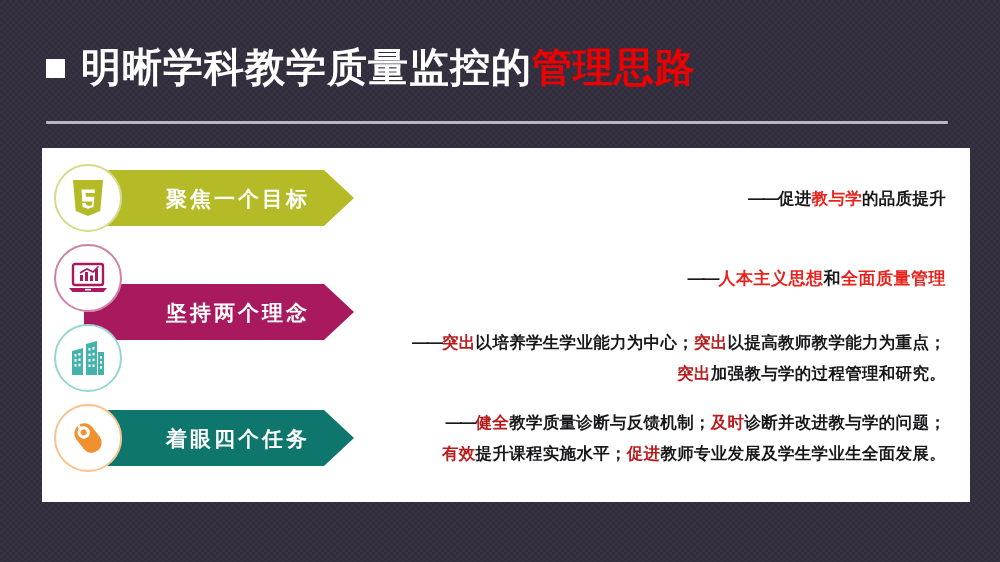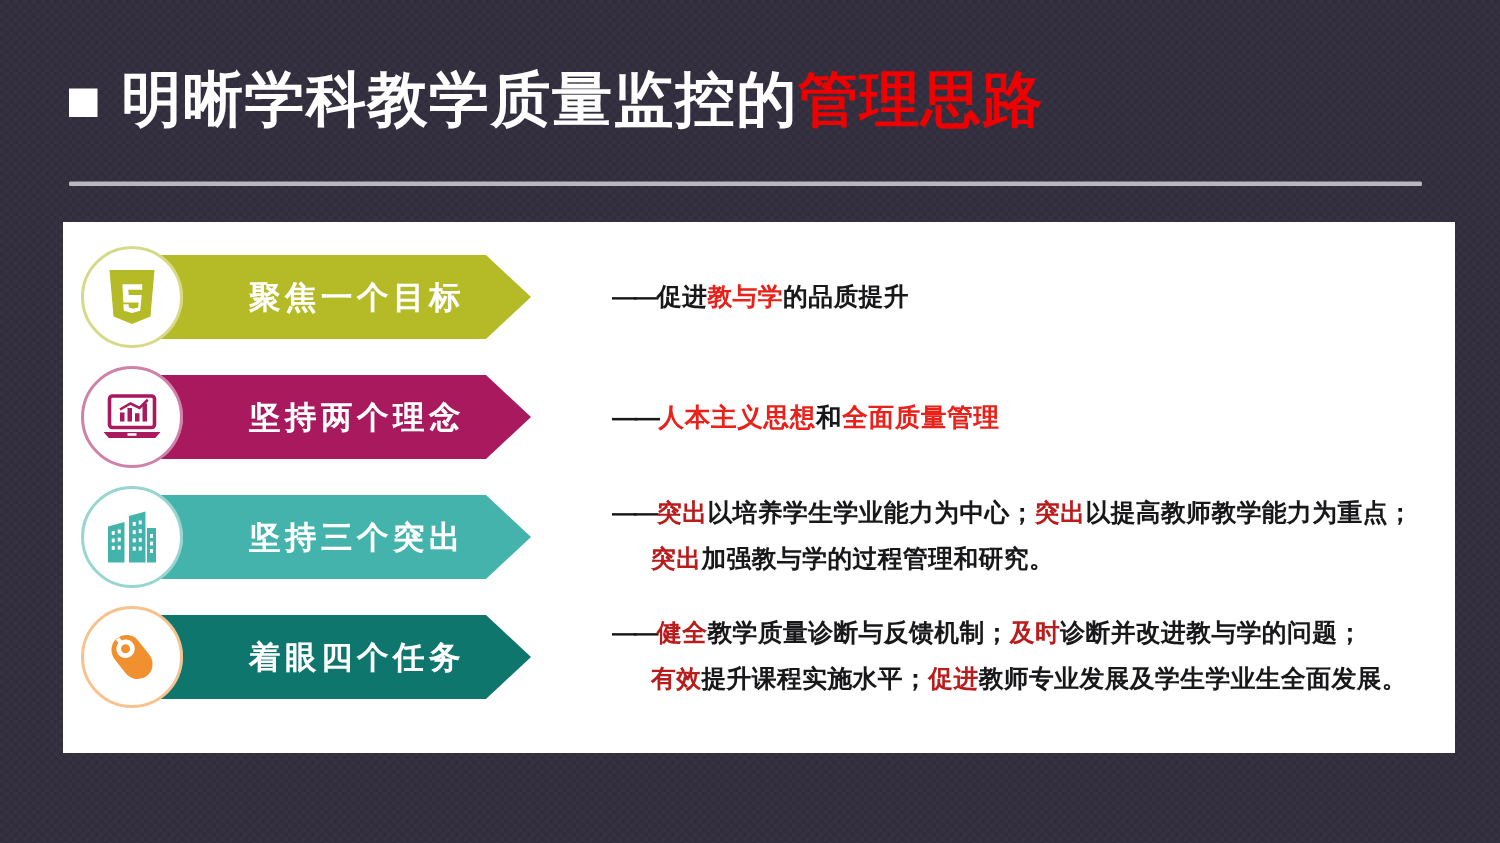--- a/index.html
+++ b/index.html
@@ -64,20 +64,21 @@
     border-radius:50%; border:2px solid currentColor; opacity:.55;
   }
   .badge svg { position:relative; z-index:2; }
 
   
   .desc {
     position:absolute; left:366px; right:24px; top:0; height:68px;
     display:flex; flex-direction:column; justify-content:center;
     color:#18181a; font-size:16.5px; font-weight:bold; line-height:31px;
     letter-spacing:.3px;
+    align-items:flex-end;
   }
   .desc .line { white-space:nowrap; }
   .desc.big { font-size:17px; }
   .desc.big .line { letter-spacing:.5px; }
   .dash { letter-spacing:-2px; margin-right:1px; }
   .hl-red  { color:#e8211b; }
   .hl-blue { color:#b91c1c; }
   .ind { padding-left:26px; }
 </style>
 </head>
@@ -104,21 +105,21 @@
         <path d="M17 3.5 v28.6 l9.6-3.9 L28.6 3.5 Z" fill="currentColor" opacity=".82"></path>
         <path d="M10.6 9.5 h13.2 v3.6 h-9.3 l.35 3.6 h8.6 l-.95 10.4 L17 28.7 l-5.4-1.6 -.4-4.2 h3.5 l.2 2.1 3.1 .9 3.1-.9 .33-3.4 h-10.2 Z" fill="#ffffff"></path>
       </svg>
     </div>
     <div class="desc">
         <div class="line"><span class="dash">——</span><span>促进</span><span class="hl-red">教与学</span><span>的品质提升</span></div>
       </div>
   </div>
 
   <div class="row r1">
-    <div class="chev" style="background: rgb(168, 25, 94);">
+    <div class="chev" style="background: rgb(168, 25, 94); margin-top: 34px;">
       <span class="chev-label">坚持两个理念</span>
     </div>
     <div class="badge" style="color: rgb(168, 25, 94);">
       <span class="badge-ring"></span>
       <svg width="38" height="32" viewBox="0 0 38 32">
         <rect x="4" y="2" width="30" height="21" rx="2" fill="none" stroke="currentColor" stroke-width="2.4"></rect>
         <rect x="11" y="13" width="3" height="6" fill="currentColor"></rect>
         <rect x="16" y="10" width="3" height="9" fill="currentColor"></rect>
         <rect x="21" y="13.5" width="3" height="5.5" fill="currentColor"></rect>
         <rect x="26" y="7" width="3" height="12" fill="currentColor"></rect>
@@ -126,23 +127,20 @@
         <path d="M0 26 h38 l-3.5 4 h-31 Z" fill="currentColor"></path>
         <rect x="16" y="26.8" width="6" height="1.7" fill="#ffffff"></rect>
       </svg>
     </div>
     <div class="desc big">
         <div class="line"><span class="dash">——</span><span class="hl-red">人本主义思想</span><span>和</span><span class="hl-red">全面质量管理</span></div>
       </div>
   </div>
 
   <div class="row r2">
-    <div class="chev" style="background: rgb(68, 179, 172);">
-      <span class="chev-label">坚持三个突出</span>
-    </div>
     <div class="badge" style="color: rgb(68, 179, 172);">
       <span class="badge-ring"></span>
       <svg width="36" height="36" viewBox="0 0 36 36">
         <path d="M2 11 L13 8 V35 H2 Z" fill="currentColor"></path>
         <path d="M16 4 L27 1 V35 H16 Z" fill="currentColor"></path>
         <rect x="28" y="12" width="6" height="23" fill="currentColor"></rect>
         <g fill="#ffffff">
           <rect x="4.5" y="14" width="2" height="2.6"></rect>
             <rect x="8.5" y="13" width="2" height="2.6"></rect>
           <rect x="4.5" y="19" width="2" height="2.6"></rect>

